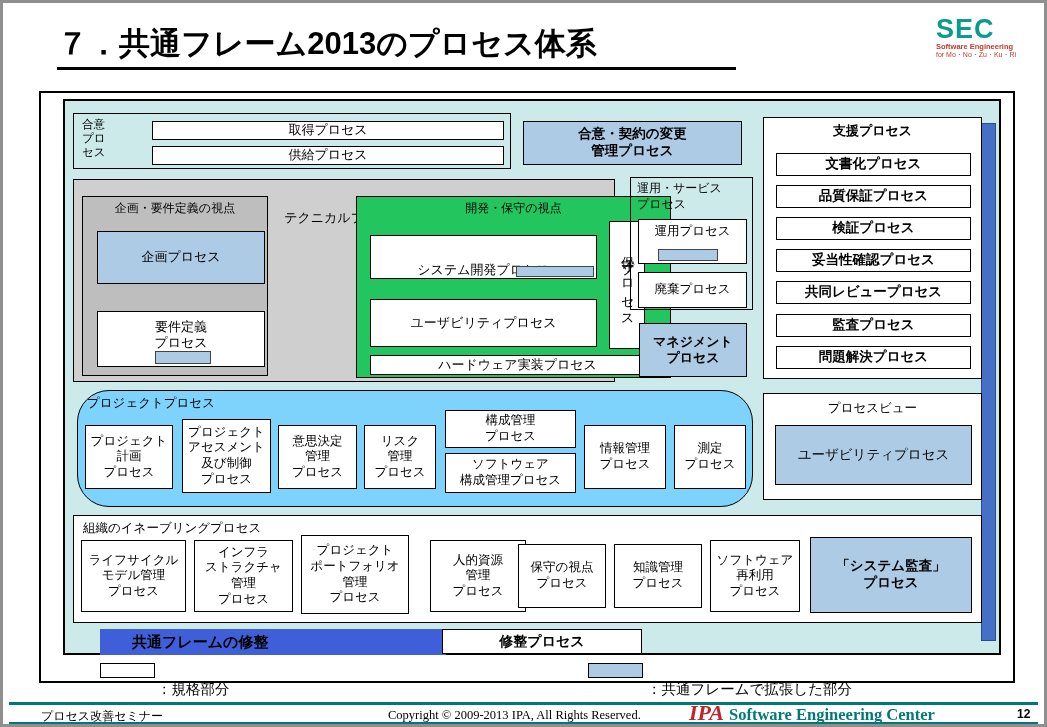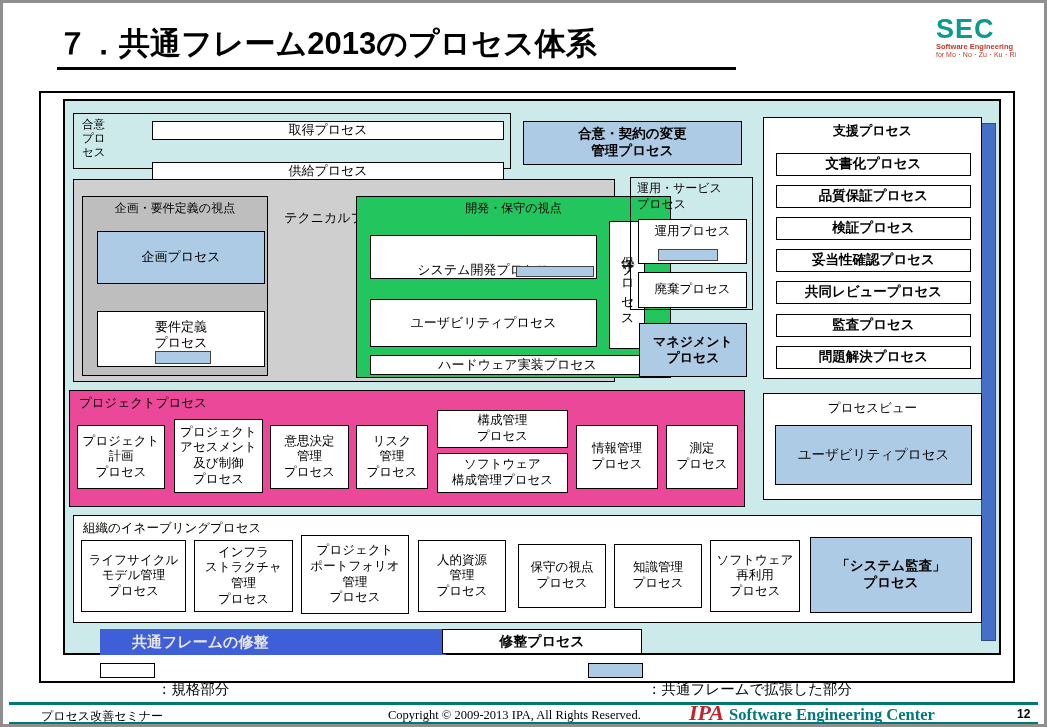--- a/index.html
+++ b/index.html
@@ -23,21 +23,21 @@
   .blue{background:#aecbe5;}
   .bold{font-weight:700;}
   .grp{position:absolute;box-sizing:border-box;border:1px solid #000;}
   .gray1{background:#cfcfcf;}
   .gray2{background:#bebebe;}
   .gray3{background:#22c55e;}
   .lbl{position:absolute;white-space:pre-line;font-size:12px;line-height:1.3;color:#000;}
   .tcenter{left:0;right:0;text-align:center;}
   .strip{position:absolute;background:#aecbe5;border:1px solid #444;box-sizing:border-box;}
   .vert{writing-mode:vertical-rl;letter-spacing:3px;font-size:13px;}
-  .tailor-bar{position:absolute;background:#3f5fd8;color:#e5e5e5;font-weight:700;font-size:15px;
+  .tailor-bar{position:absolute;background:#3f5fd8;color:#000000;font-weight:700;font-size:15px;
               display:flex;align-items:center;padding-left:32px;box-sizing:border-box;}
   .legend-label{position:absolute;font-size:14.5px;margin-top:20px;}
   .footer-line{position:absolute;left:6px;width:1029px;height:3px;background:#007878;}
   .serif{font-family:"Liberation Serif","DejaVu Serif",serif;}
 </style>
 </head>
 <body>
 
 <div class="page">
 
@@ -53,21 +53,21 @@
   <div class="outer-frame">
     <div class="panel">
 
       <div class="right-bar"></div>
 
       <div class="grp" style="left:8px;top:12px;width:438px;height:56px;">
         <div class="lbl" style="left:8px;top:3px;font-size:11.5px;line-height:1.22;">合意
 プロ
 セス</div>
         <div class="b" style="left:78px;top:7px;width:352px;height:19px;font-size:13px;">取得プロセス</div>
-        <div class="b" style="left:78px;top:48px;width:352px;height:19px;font-size:13px;">供給プロセス</div>
+        <div class="b" style="left:78px;top:32px;width:352px;height:19px;font-size:13px;">供給プロセス</div>
       </div>
 
       <div class="b blue bold" style="left:458px;top:20px;width:219px;height:44px;font-size:13.5px;">合意・契約の変更
 管理プロセス</div>
 
       <div class="grp gray1" style="left:8px;top:78px;width:542px;height:203px;">
         <div class="lbl tcenter" style="top:2px;font-size:13px;margin-top:28px;">テクニカルプロセス</div>
 
         <div class="grp gray2" style="left:8px;top:16px;width:186px;height:180px;">
           <div class="lbl tcenter" style="top:4px;font-size:12px;">企画・要件定義の視点</div>
@@ -112,21 +112,21 @@
         <div class="b" style="left:12px;top:163px;width:195px;height:23px;font-size:13.5px;">共同レビュープロセス</div>
         <div class="b" style="left:12px;top:196px;width:195px;height:23px;font-size:13.5px;">監査プロセス</div>
         <div class="b" style="left:12px;top:228px;width:195px;height:23px;font-size:13.5px;">問題解決プロセス</div>
       </div>
 
       <div class="grp" style="left:698px;top:292px;width:219px;height:107px;background:#fff;">
         <div class="lbl tcenter" style="top:6px;font-size:12.5px;">プロセスビュー</div>
         <div class="b blue" style="left:11px;top:31px;width:197px;height:60px;font-size:13.5px;">ユーザビリティプロセス</div>
       </div>
 
-      <div class="grp" style="left:4px;top:289px;width:676px;height:117px;background:#ec4899;">
+      <div class="grp" style="left:12px;top:289px;width:676px;height:117px;background:#7dd3fc;border-radius:32px;">
         <div class="lbl" style="left:9px;top:4px;font-size:12.5px;">プロジェクトプロセス</div>
         <div class="b" style="left:7px;top:34px;width:88px;height:64px;">プロジェクト
 計画
 プロセス</div>
         <div class="b" style="left:104px;top:28px;width:89px;height:74px;">プロジェクト
 アセスメント
 及び制御
 プロセス</div>
         <div class="b" style="left:200px;top:34px;width:79px;height:64px;">意思決定
 管理
@@ -150,21 +150,21 @@
 モデル管理
 プロセス</div>
         <div class="b" style="left:120px;top:24px;width:99px;height:72px;">インフラ
 ストラクチャ
 管理
 プロセス</div>
         <div class="b" style="left:227px;top:19px;width:108px;height:79px;">プロジェクト
 ポートフォリオ
 管理
 プロセス</div>
-        <div class="b" style="left:344px;top:24px;width:88px;height:72px;">人的資源
+        <div class="b" style="left:356px;top:24px;width:96px;height:72px;">人的資源
 管理
 プロセス</div>
         <div class="b" style="left:444px;top:28px;width:88px;height:64px;">保守の視点
 プロセス</div>
         <div class="b" style="left:540px;top:28px;width:88px;height:64px;">知識管理
 プロセス</div>
         <div class="b" style="left:636px;top:24px;width:90px;height:72px;">ソフトウェア
 再利用
 プロセス</div>
         <div class="b blue bold" style="left:736px;top:21px;width:162px;height:76px;font-size:13.5px;">「システム監査」

